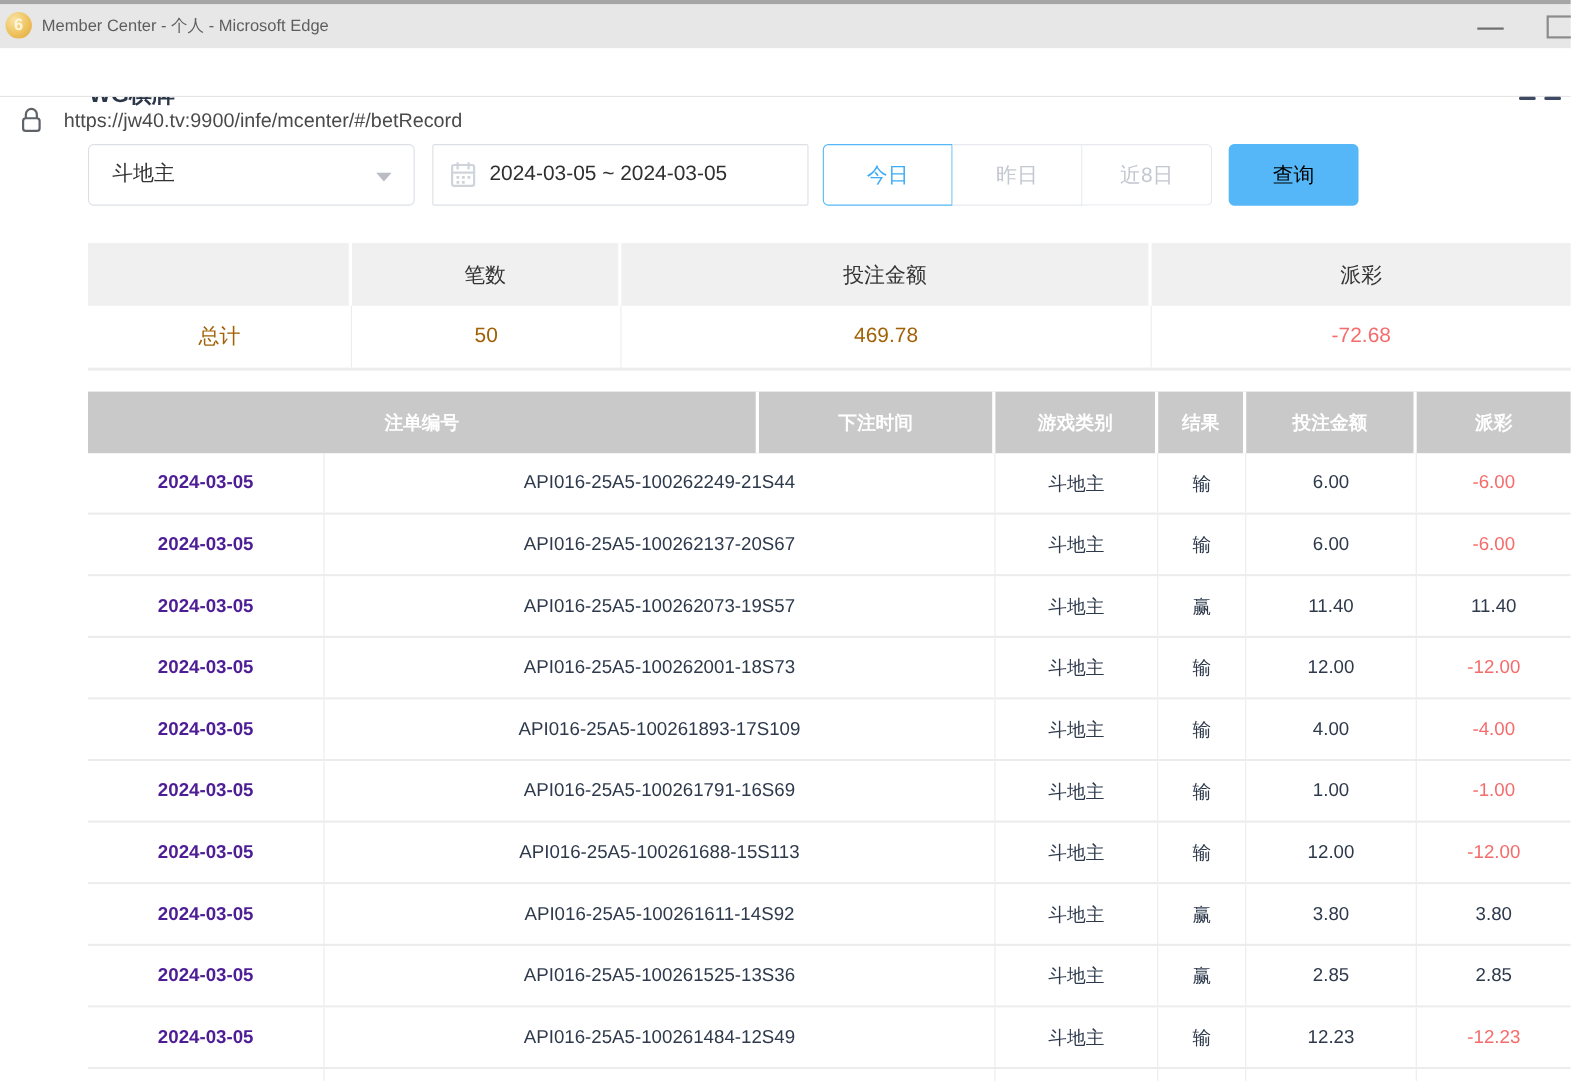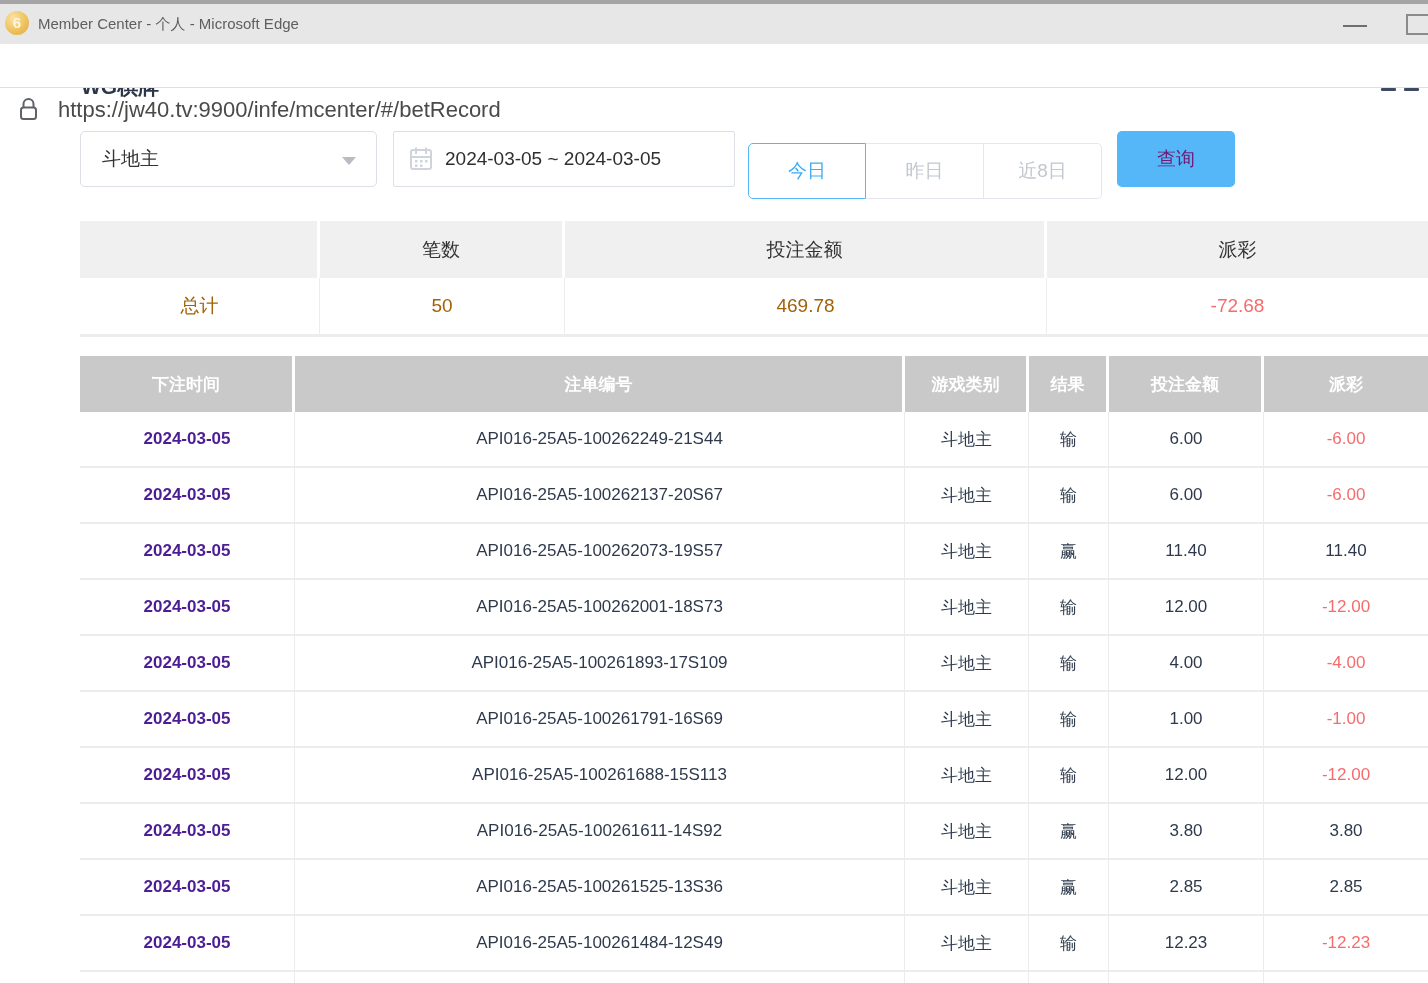--- a/index.html
+++ b/index.html
@@ -16,44 +16,44 @@
   .top-strip { position:absolute; top:0; left:0; width:100%; height:4px; background:#a5a5a5; }
   .titlebar { position:absolute; top:4px; left:0; width:100%; height:40px; background:#e7e7e7; }
   .favicon { position:absolute; left:5px; top:7px; width:24px; height:24px; border-radius:50%;
              background:radial-gradient(circle at 35% 30%, #f9e3a5, #eec25e 55%, #dfa83c);
              color:#fdf6dc; font-size:15px; font-weight:bold; text-align:center; line-height:24px; }
   .win-title { position:absolute; left:38px; top:0; height:24px; line-height:40px; font-size:15px; color:#5e5e5e; white-space:nowrap; }
   .btn-min { position:absolute; left:1343px; top:21px; width:24px; height:2px; background:#6f6f6f; }
   .btn-max { position:absolute; left:1406px; top:10px; width:34px; height:21px; border:2px solid #8b8b8b; background:transparent; }
   .urlbar { position:absolute; top:44px; left:0; width:100%; height:43px; background:#fff; }
   .lock { position:absolute; left:19px; top:53px; }
-  .url-text { position:absolute; left:58px; top:44px; height:43px; line-height:43px; font-size:22px; color:#4a4a4a; white-space:nowrap; }
+  .url-text { position:absolute; left:58px; top:44px; height:43px; line-height:43px; font-size:18px; color:#4a4a4a; white-space:nowrap; }
   .clip-ic { position:absolute; top:88px; height:3px; width:15px; background:#3e4a63; border-radius:1px; z-index:11; }
   .clip-ic.a { left:1381px; } .clip-ic.b { left:1404px; }
 
   
   .page { position:absolute; top:0; left:0; width:1428px; height:983px; }
   .page-heading { position:absolute; left:81px; top:76px; font-size:21px; line-height:22px; font-weight:700; color:#2b3648; }
 
   .filters { position:absolute; top:131px; left:80px; width:1348px; height:56px; }
   .select-box { position:absolute; left:0; top:0; width:297px; height:56px; border:1px solid #dcdfe6; border-radius:5px;
                 font-size:19px; color:#333; line-height:54px; padding-left:21px; background:#fff; cursor:pointer; }
   .caret { position:absolute; right:20px; top:25px; width:0; height:0; border-left:7px solid transparent; border-right:7px solid transparent; border-top:8px solid #b9bcc2; }
   .date-box { position:absolute; left:313px; top:0; width:342px; height:56px; border:1px solid #dcdfe6; border-radius:2px; background:#fff;
               display:flex; align-items:center; padding-left:15px; cursor:pointer; }
   .date-box svg { flex:none; }
   .date-text { font-size:19px; color:#2f2f2f; margin-left:12px; white-space:nowrap; }
-  .quick-group { position:absolute; left:668px; top:12px; height:68px; display:flex; }
+  .quick-group { position:absolute; left:668px; top:0; height:68px; display:flex; }
   .quick-btn { width:118px; height:56px; background:#fff; border:1px solid #e4e7ed; border-left-width:0;
                font-size:19px; color:#c3c7cf; display:flex; align-items:center; justify-content:center; cursor:pointer; }
   .quick-btn:first-child { border-left-width:1px; border-radius:5px 0 0 5px; }
   .quick-btn:last-child { border-radius:0 5px 5px 0; }
   .quick-btn.active { border:1px solid #55b7f7; color:#3fadf6; }
   .search-btn { position:absolute; left:1037px; top:0; width:118px; height:56px; background:#55b7f7; border:none; border-radius:5px;
-                color:#701a75; font-size:19px; cursor:pointer; font-family:Liberation Mono, monospace; }
+                color:#000000; font-size:19px; cursor:pointer; font-family:Liberation Mono, monospace; }
 
   
   .summary { position:absolute; top:221px; left:80px; width:1348px; border-bottom:3px solid #ededed; }
   .s-head { display:flex; height:57px; }
   .s-head .cell { background:#f0f0f0; border-right:3px solid #fff; display:flex; align-items:center; justify-content:center;
                   font-size:19px; color:#333; }
   .s-head .cell:last-child { border-right:none; }
   .s-row { display:flex; height:56px; background:#fff; }
   .s-row .cell { border-right:1px solid #ededed; display:flex; align-items:center; justify-content:center; font-size:19px; color:#a16207; }
   .s-row .cell:last-child { border-right:none; }
@@ -65,21 +65,21 @@
   .t-head { display:flex; height:56px; }
   .t-head .cell { background:#c9c9c9; border-right:3px solid #fff; display:flex; align-items:center; justify-content:center;
                   font-size:17px; font-weight:700; color:#fff; }
   .t-head .cell:last-child { border-right:none; }
   .trow { display:flex; height:56px; background:#fff; border-bottom:2px solid #ececec; }
   .trow .td { border-right:1px solid #ececec; display:flex; align-items:center; justify-content:center;
               font-size:17px; color:#2e3a4c; white-space:nowrap; }
   .trow .td:last-child { border-right:none; }
   .trow .c-time { font-weight:600; color:#4c1d95; }
   .trow.partial { height:12px; border-bottom:none; }
-  .c-time { width:215px; } .c-order { width:610px; } .c-game { width:124px;text-align:center; }
+  .c-time { width:215px; } .c-order { width:610px; } .c-game { width:148px;text-align:center; }
   .c-result { width:80px; } .c-amount { width:155px; } .c-payout { flex:1; }
 </style>
 </head>
 <body>
 
 <div class="page">
 
   <div class="page-heading">WG棋牌</div>
 
   <div class="filters">
@@ -122,22 +122,22 @@
     <div class="s-row">
       <div class="cell s-c0">总计</div>
       <div class="cell s-c1">50</div>
       <div class="cell s-c2">469.78</div>
       <div class="cell s-c3 neg">-72.68</div>
     </div>
   </div>
 
   <div class="bet-table">
     <div class="t-head">
+      <div class="cell c-order">注单编号</div>
       <div class="cell c-time">下注时间</div>
-      <div class="cell c-order">注单编号</div>
       <div class="cell c-game">游戏类别</div>
       <div class="cell c-result">结果</div>
       <div class="cell c-amount">投注金额</div>
       <div class="cell c-payout">派彩</div>
     </div>
     <div>
         <div class="trow">
     <div class="td c-time">2024-03-05</div>
     <div class="td c-order">API016-25A5-100262249-21S44</div>
     <div class="td c-game">斗地主</div>

